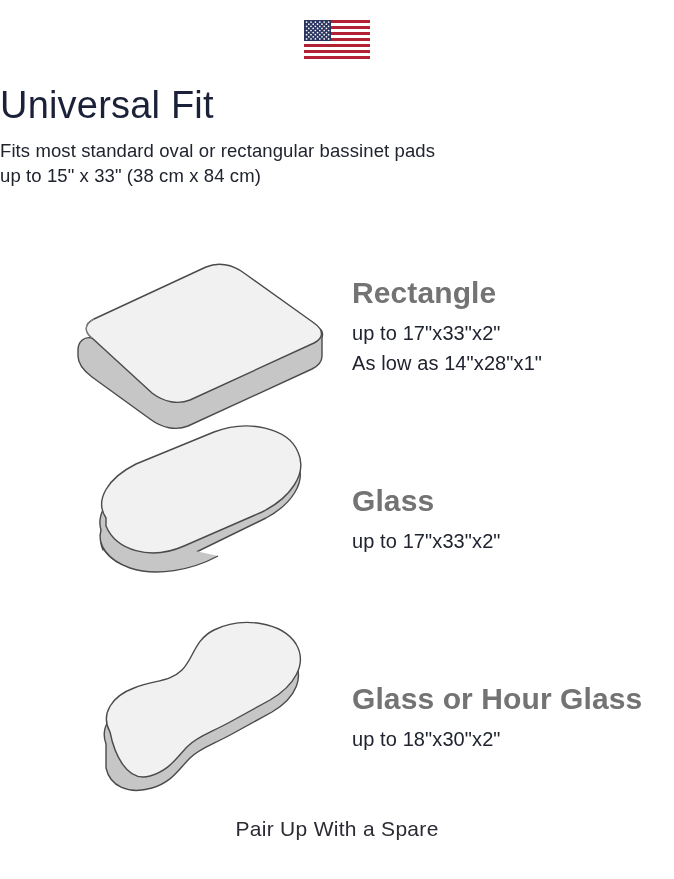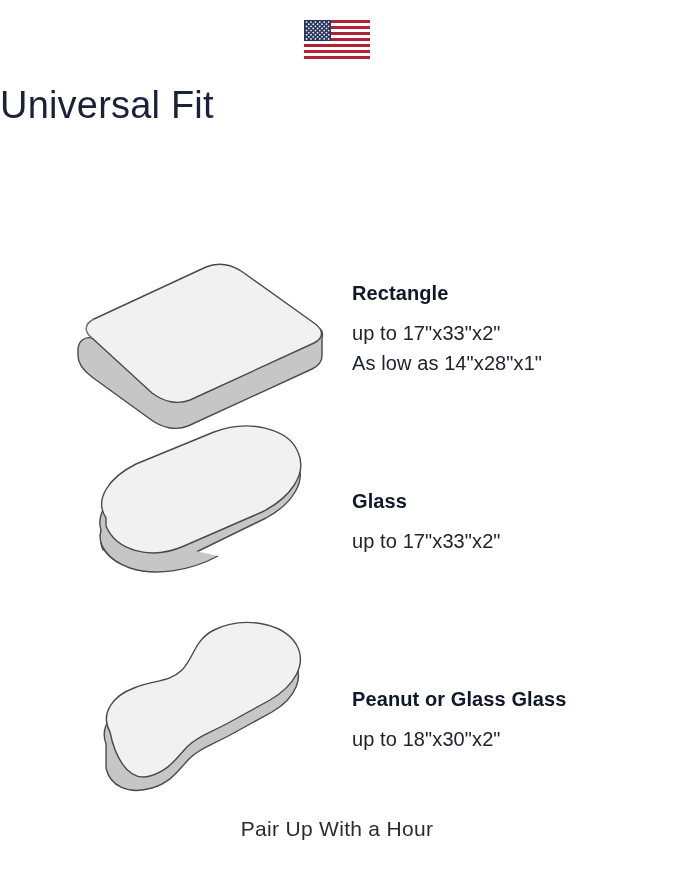--- a/index.html
+++ b/index.html
@@ -90,25 +90,25 @@
     overflow: visible;
   }
 
   .info {
     flex: 1 1 auto;
     padding-left: 12px;
     color: #1b2138;
   }
   .info h2 {
     margin: 0 0 10px 0;
-    font-size: 20px;
+    font-size: 30px;
     line-height: 30px;
     font-weight: 700;
     letter-spacing: 0.1px;
-    color: #0f172a;
+    color: #737373;
   }
   .info p {
     margin: 0;
     font-size: 20px;
     line-height: 30px;
     font-weight: 400;
     color: #20242f;
     letter-spacing: 0.1px;
   }
 
@@ -212,20 +212,24 @@
             <circle cx="15.8" cy="18.9" r="0.85"></circle>
           <circle cx="20.2" cy="18.9" r="0.85"></circle>
             <circle cx="24.6" cy="18.9" r="0.85"></circle>
         </g>
       </g>
     </svg>
   </div>
 
   <div class="header">
     <h1 class="title">Universal Fit</h1>
+    <p class="subtitle">
+      <span>Fits most standard oval or rectangular bassinet pads</span>
+      <span>up to 15" x 33" (38 cm x 84 cm)</span>
+    </p>
   </div>
 
   <div class="row row-rect">
     <div class="art">
       <svg width="340" height="180" viewBox="0 0 340 180">
 
         <path d="M78 112
                  C 78 104, 84 98, 92 100
                  L 150 142
                  C 162 151, 176 154, 188 149
@@ -314,20 +318,20 @@
                  C 194 30, 194 12, 214 2
                  C 242 -12, 282 -6, 296 16
                  C 308 36, 294 58, 270 72
                  L 230 94
                  C 210 105, 198 108, 188 118
                  C 176 130, 170 142, 150 148
                  C 126 155, 114 124, 110 104 Z" fill="#f1f1f1" stroke="#4a4a4a" stroke-width="1.4" stroke-linejoin="round"></path>
       </svg>
     </div>
     <div class="info">
-      <h2>Peanut or Glass Glass</h2>
+      <h2>Glass or Hour Glass</h2>
       <p>up to 18"x30"x2"</p>
     </div>
   </div>
 
-  <div class="footer">Pair Up With a Hour</div>
+  <div class="footer">Pair Up With a Spare</div>
 
 </div>
 
 </body></html>

